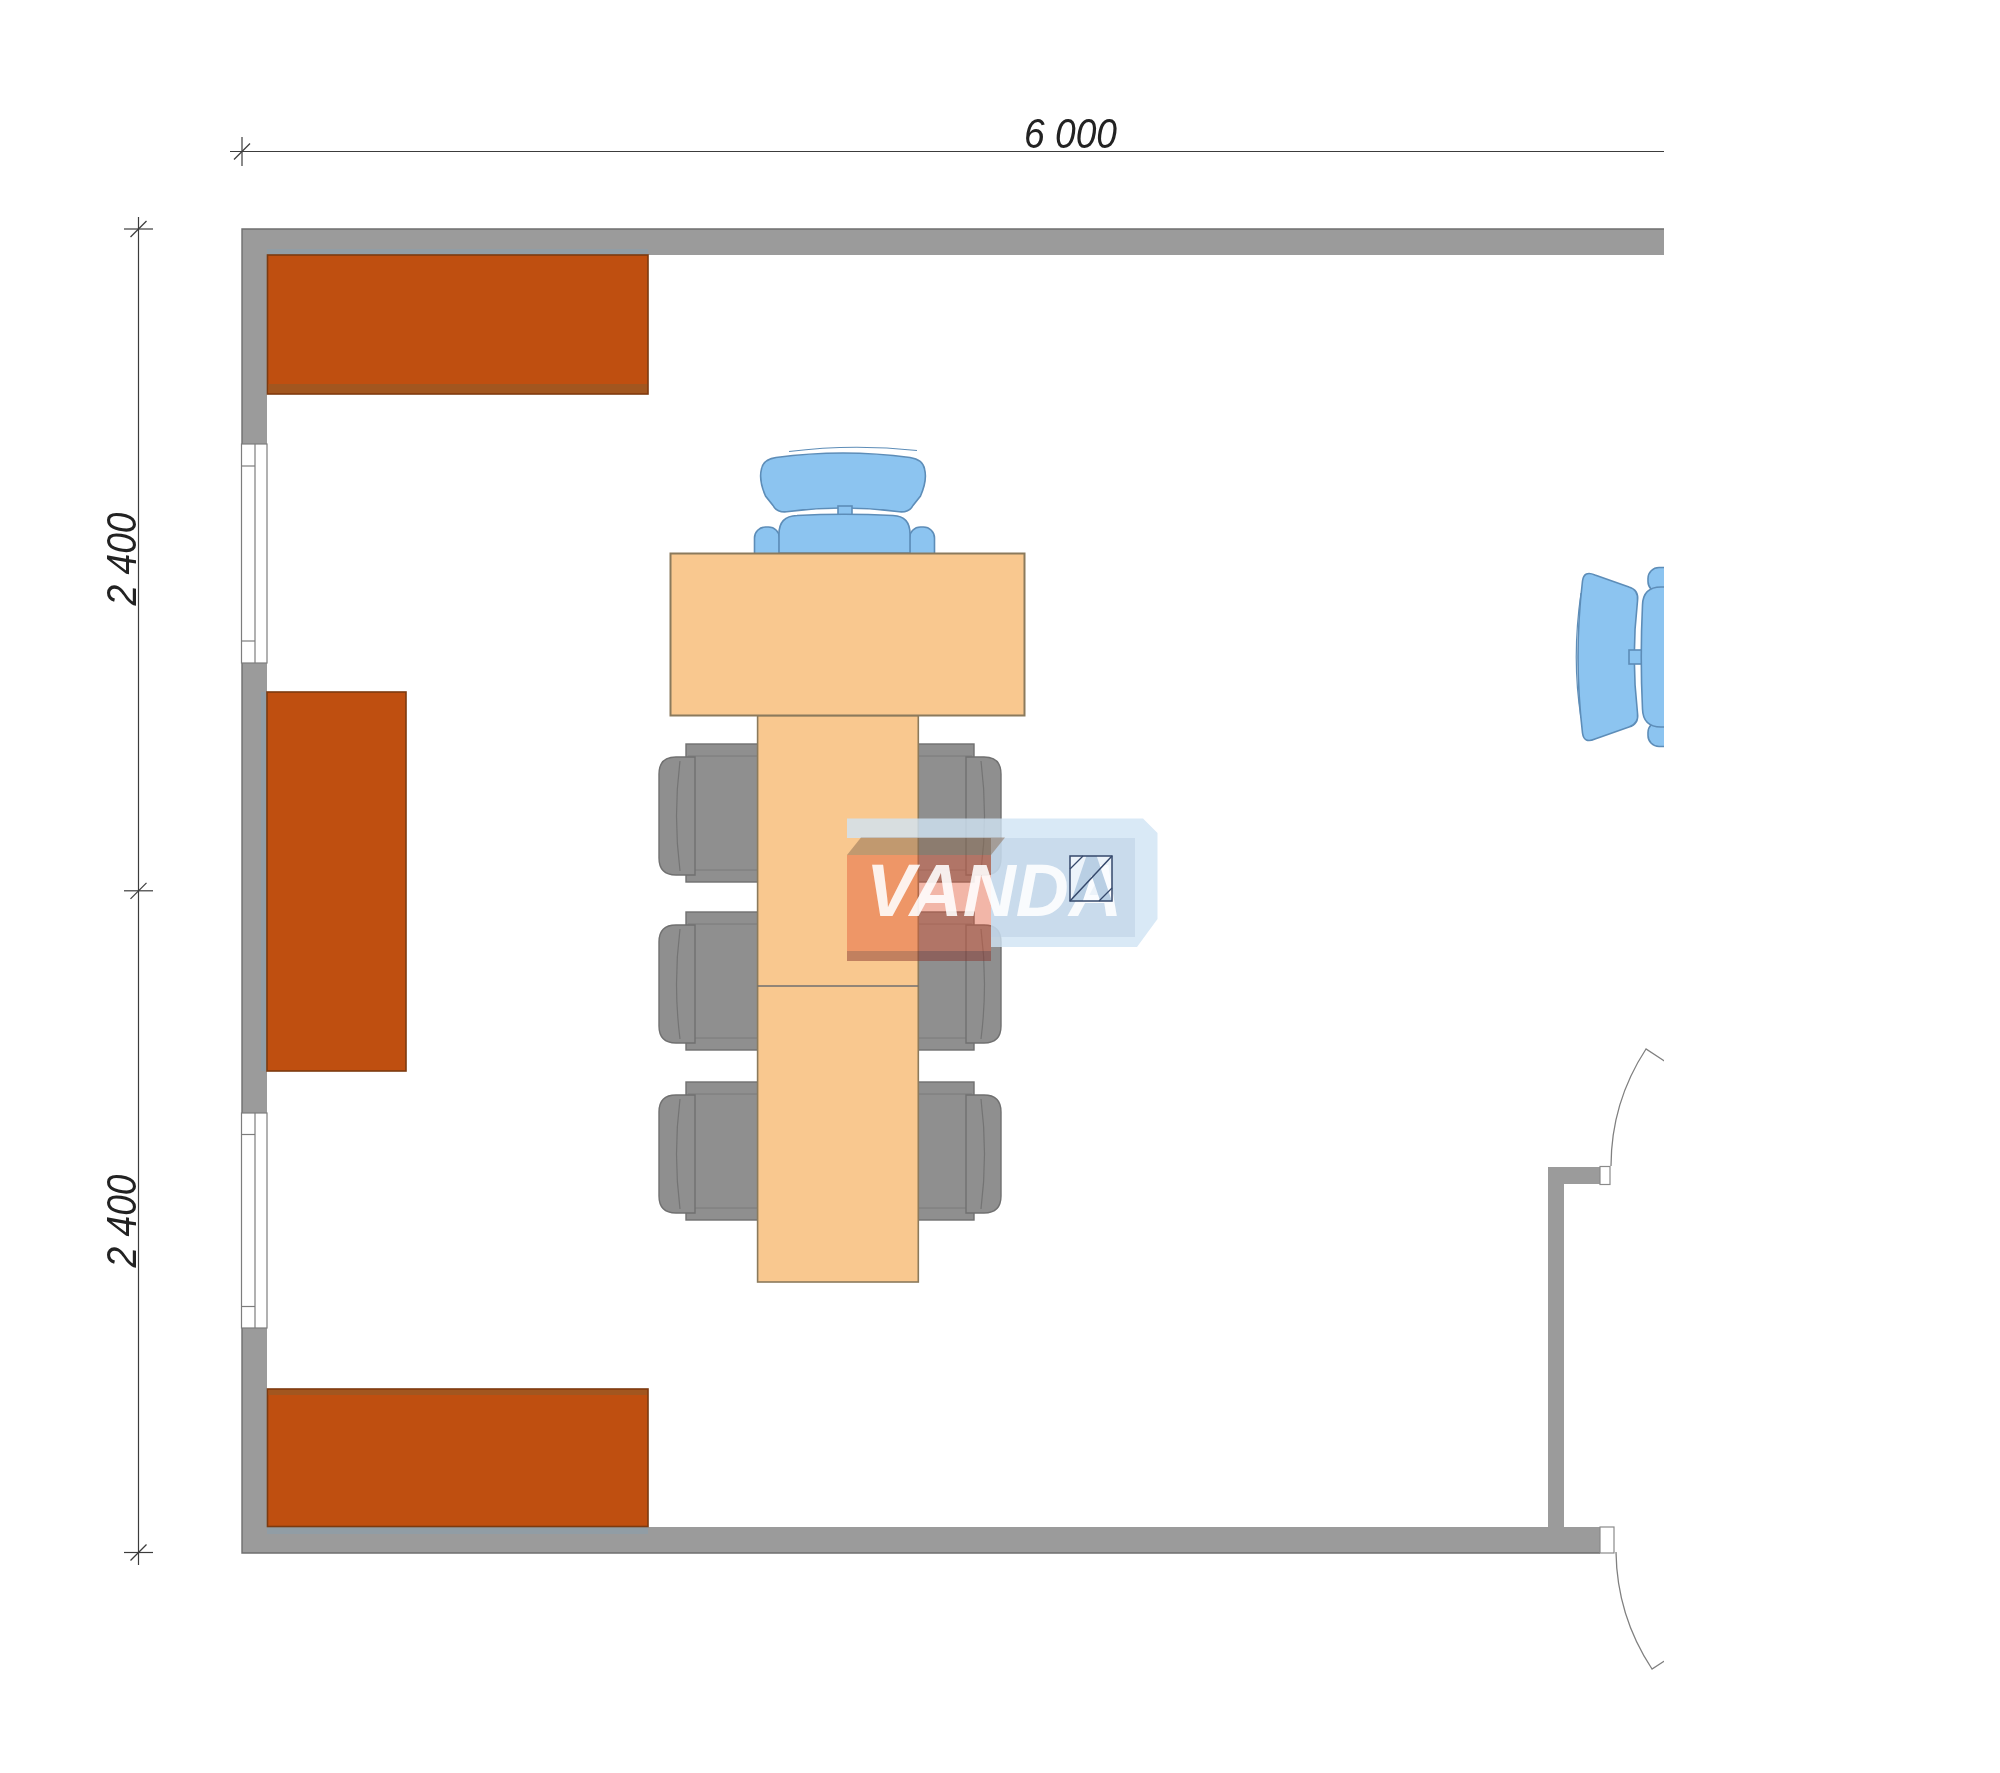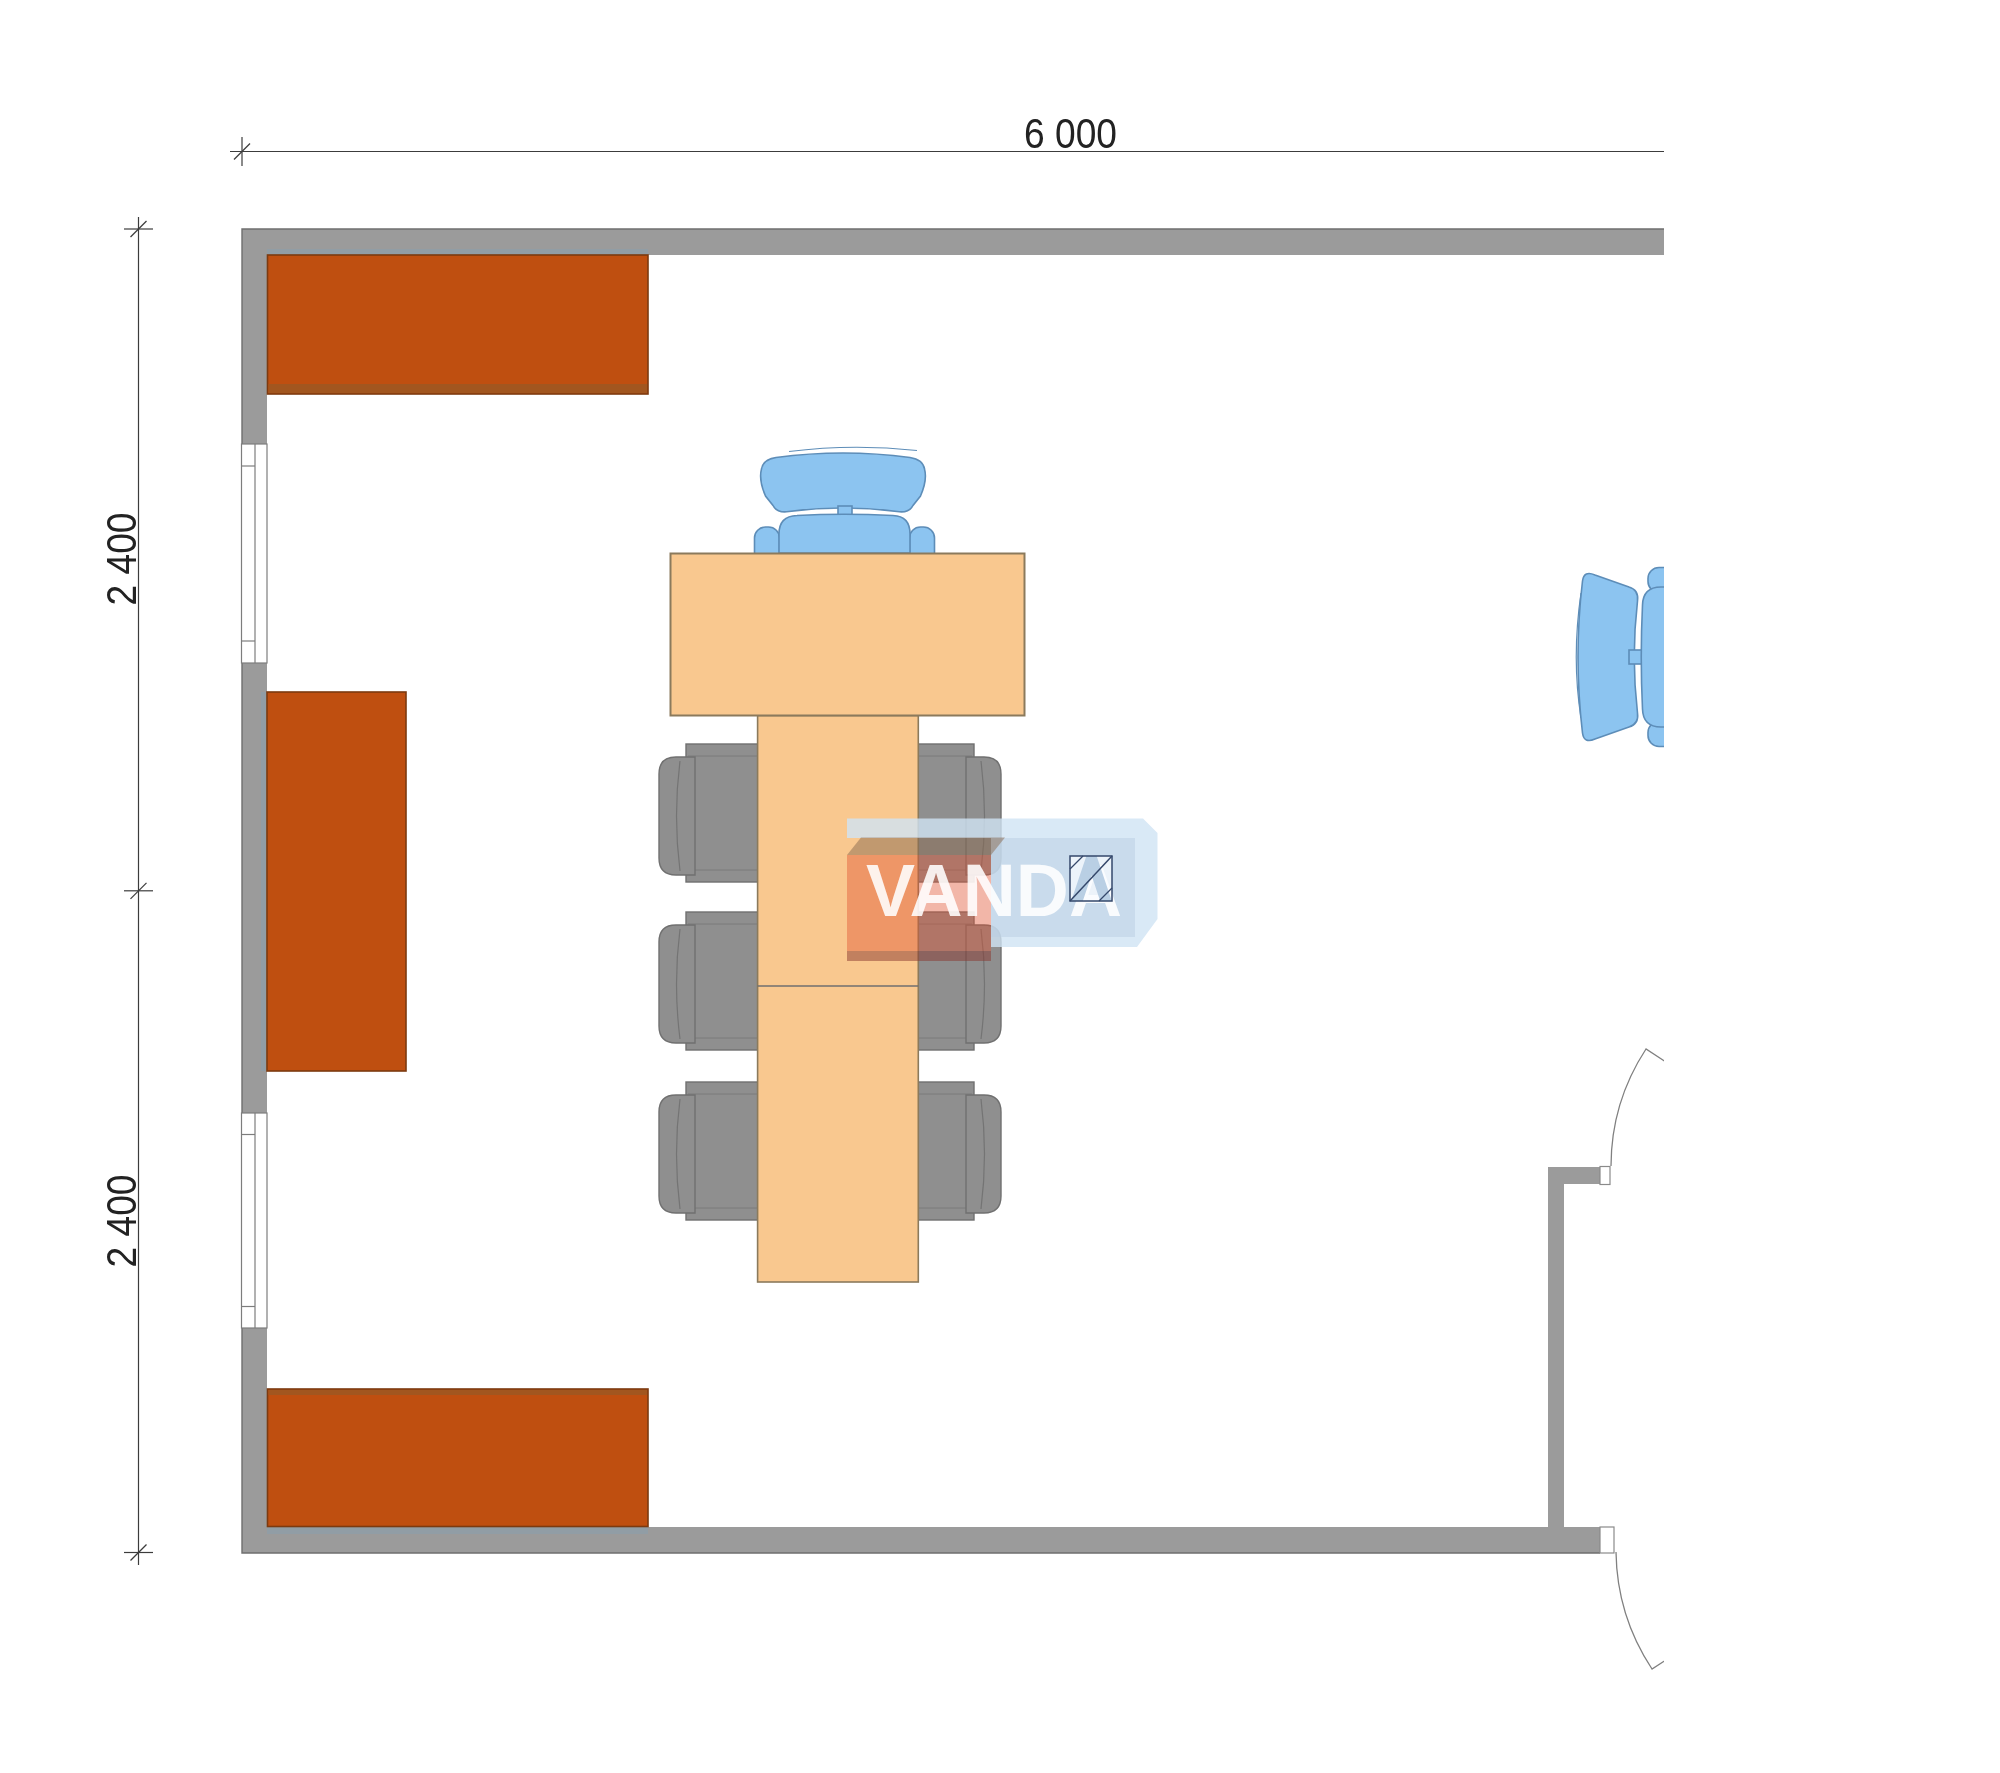--- a/index.html
+++ b/index.html
@@ -1,16 +1,16 @@
 <!DOCTYPE html>
 <html><head>
 <meta charset="utf-8">
 <style>
   html,body{margin:0;padding:0;background:#ffffff;}
-  #page{position:relative;width:1664px;height:1773px;background:#0f766e;overflow:hidden;}
+  #page{position:relative;width:1664px;height:1773px;background:#0f766e;overflow:hidden;font-style:italic;}
   svg{display:block;}
   text{font-family:"Liberation Sans", sans-serif;}
 </style>
 </head>
 <body>
 <div id="page">
 <svg width="2000" height="1773" viewBox="0 0 2000 1773">
   <rect x="0" y="0" width="2000" height="1773" fill="#ffffff"></rect>
 
   <g id="walls" fill="#9b9b9b" stroke="none">

